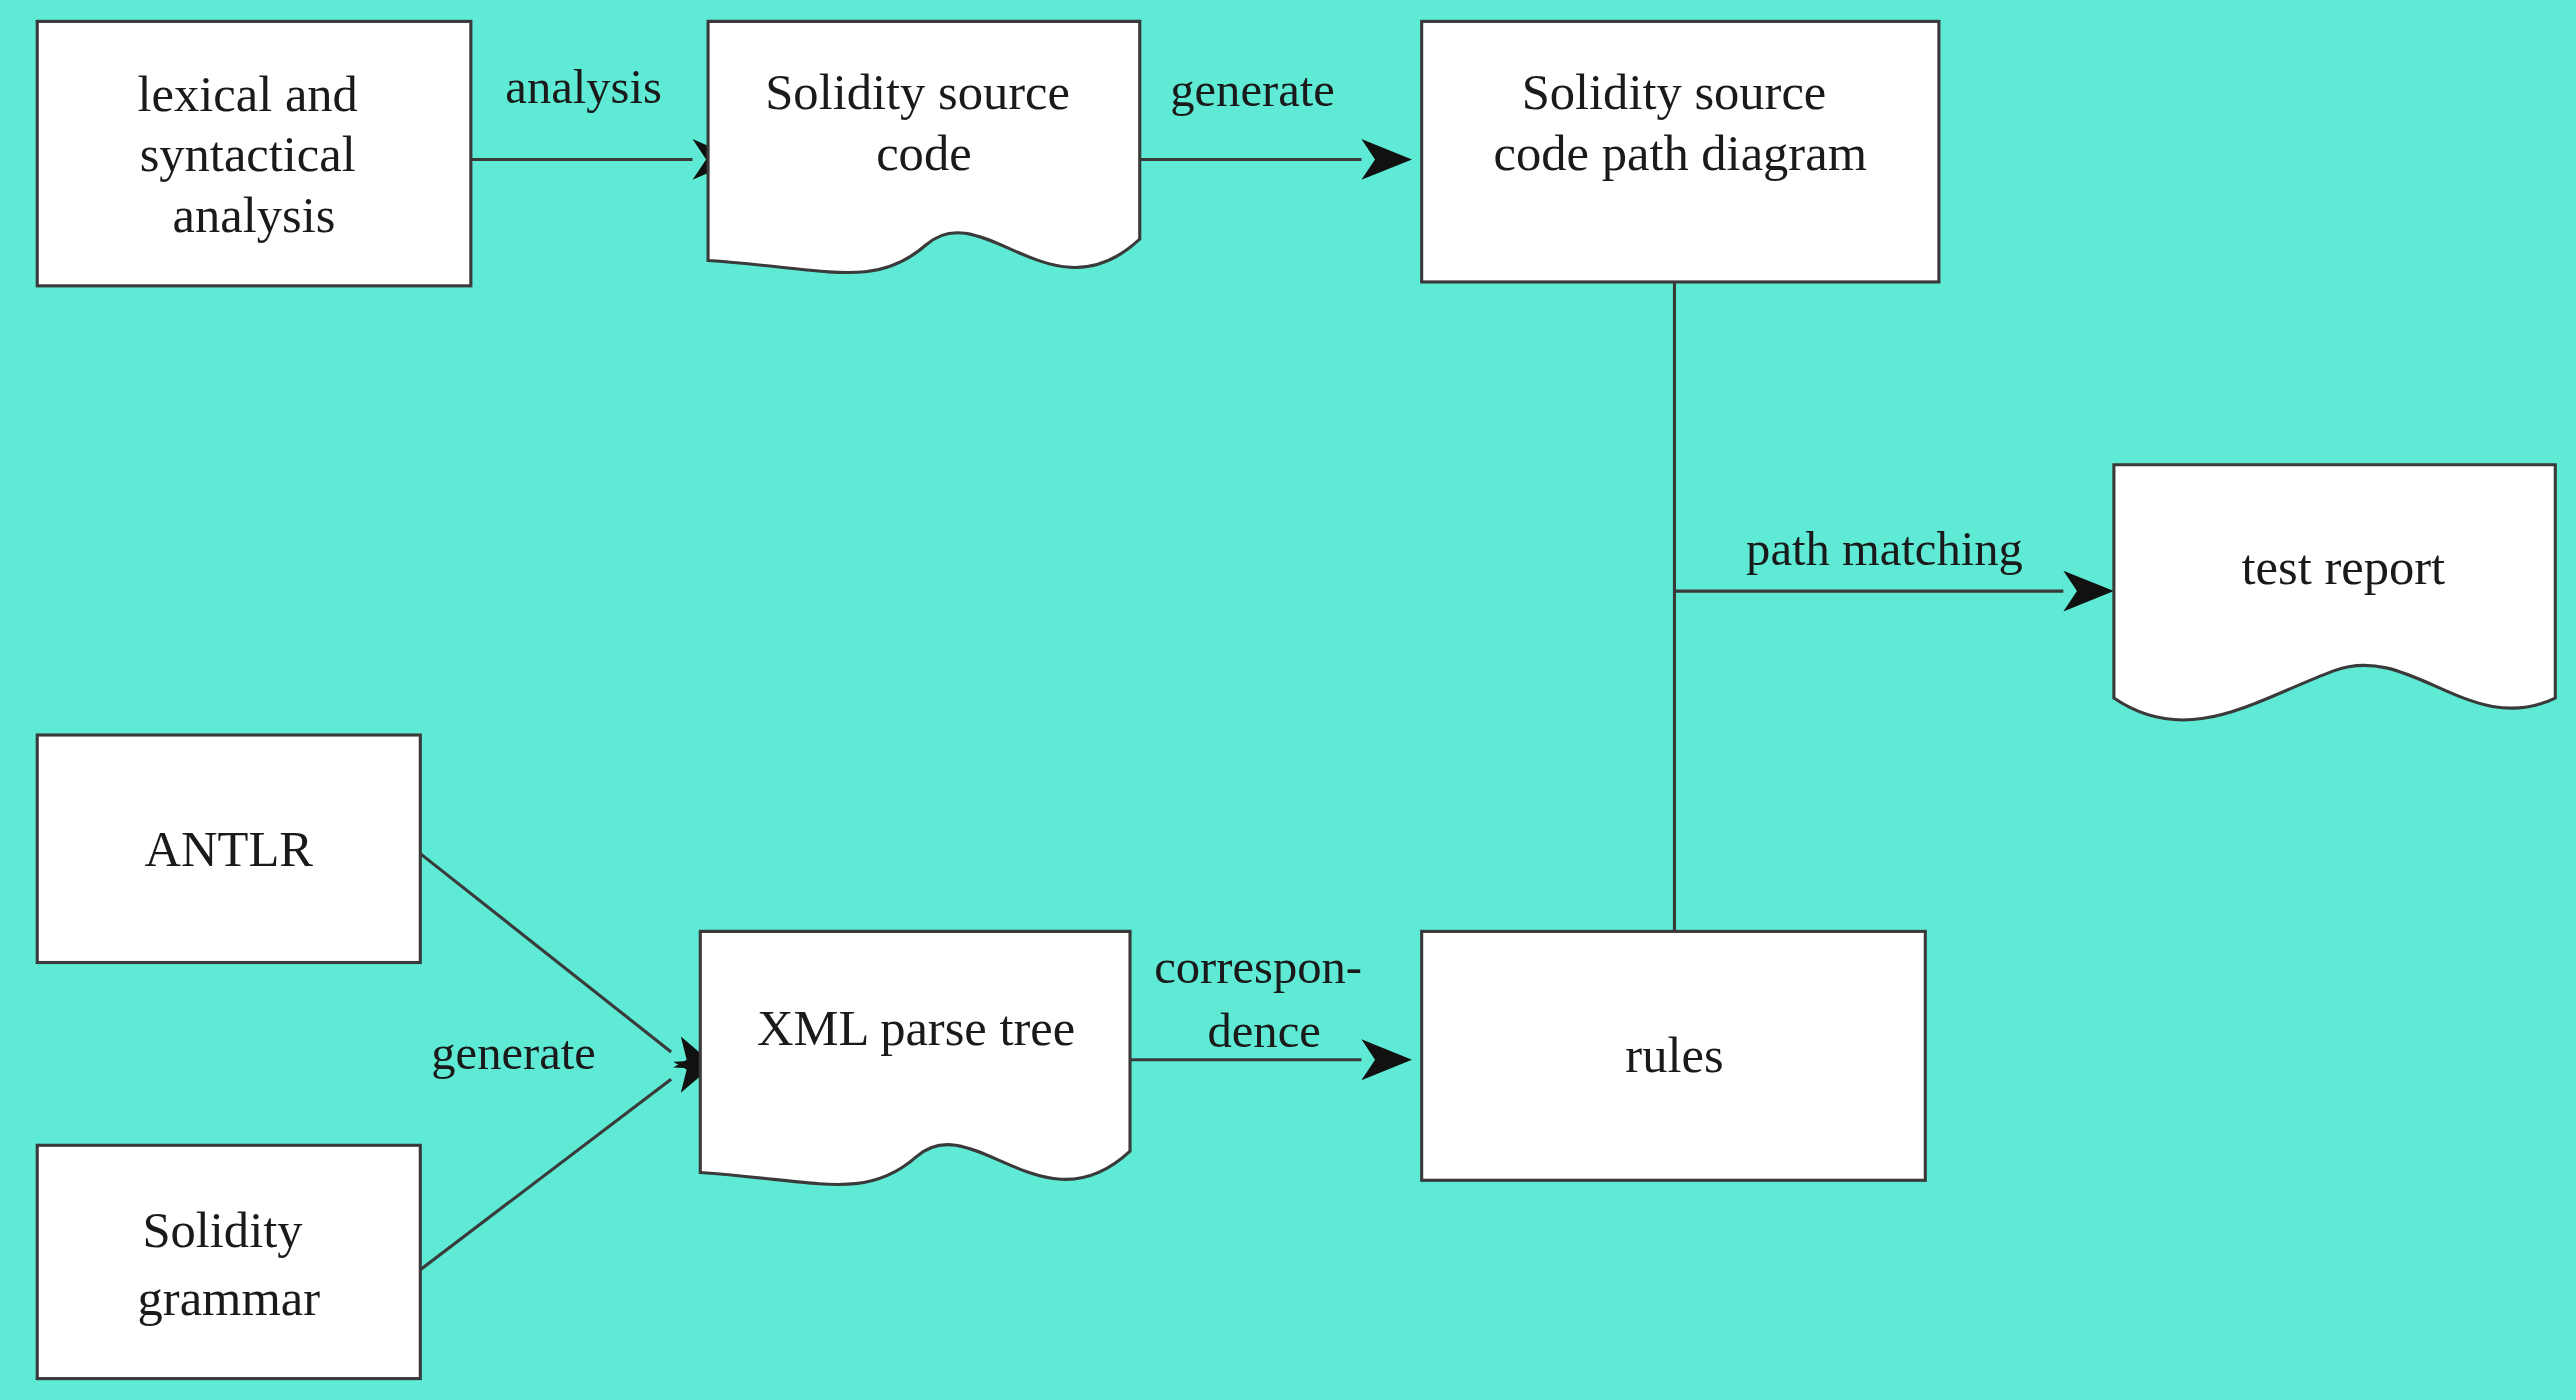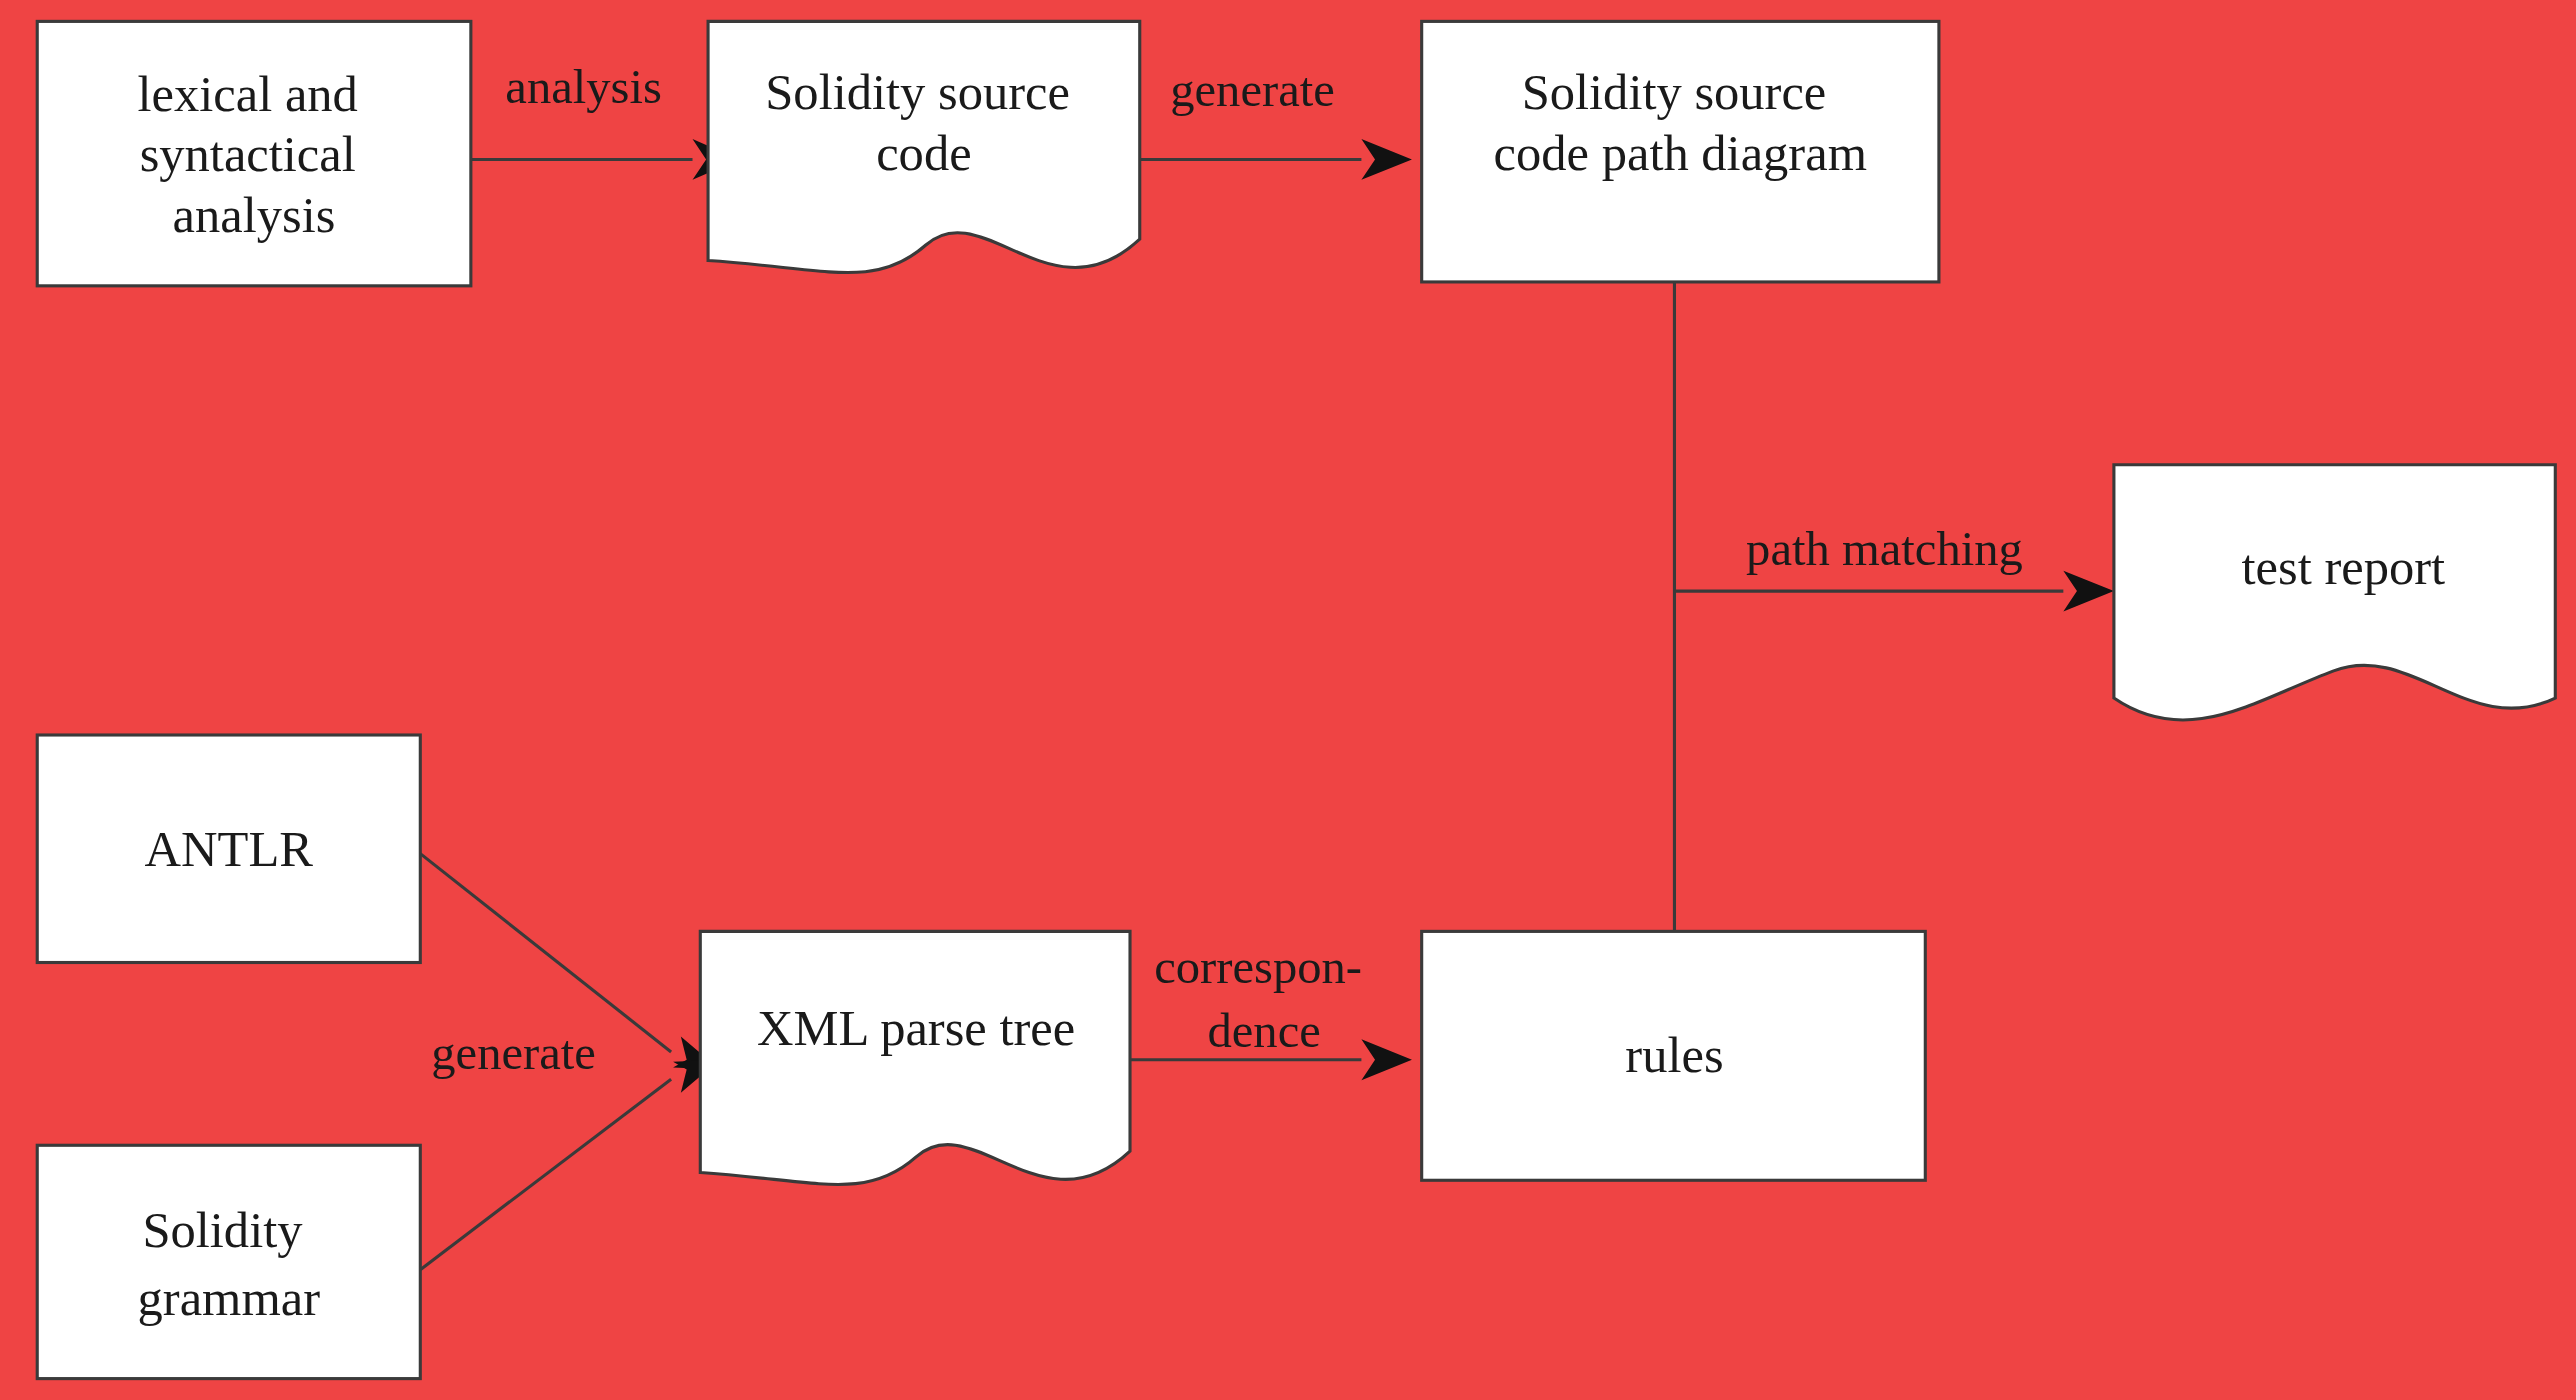--- a/index.html
+++ b/index.html
@@ -11,21 +11,21 @@
   body {
     width: 2576px;
     height: 1400px;
     overflow: hidden;
     font-family: "Liberation Serif", "DejaVu Serif", serif;
   }
   #diagram-root {
     position: relative;
     width: 2576px;
     height: 1400px;
-    background: #ef4444;
+    background: #5eead4;
   }
   svg#flow-svg {
     position: absolute;
     left: 0;
     top: 0;
     width: 2576px;
     height: 1400px;
     display: block;
   }
   .shape-stroke {

